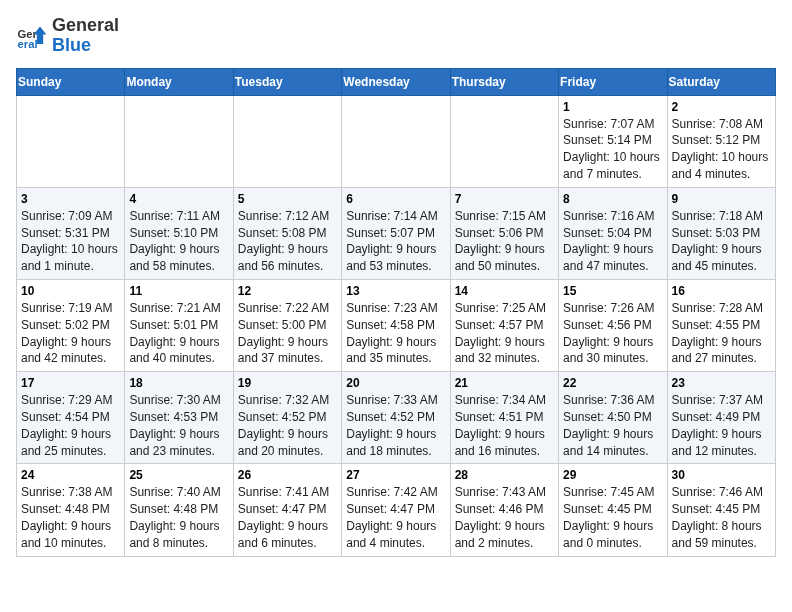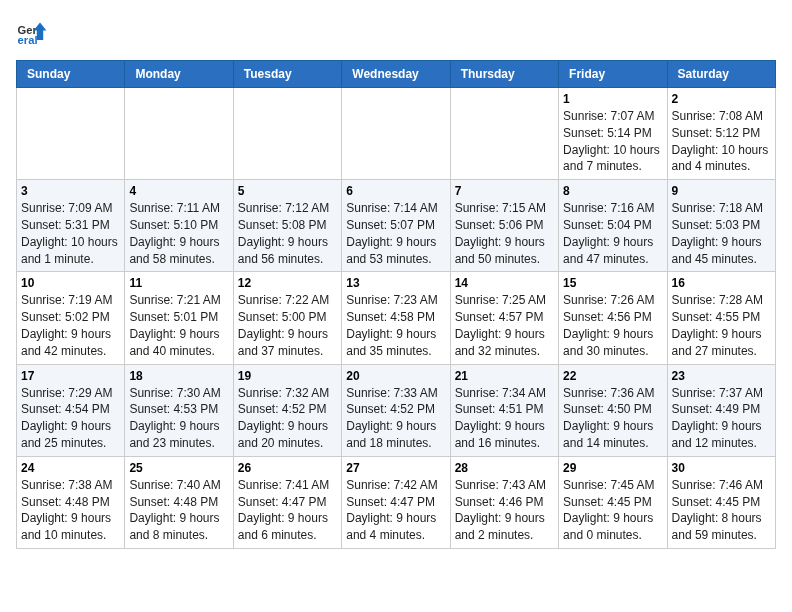--- a/index.html
+++ b/index.html
@@ -45,21 +45,21 @@
       color: #444;
     }
     .calendar-table {
       width: 100%;
       border-collapse: collapse;
       font-size: 10.5px;
     }
     .calendar-table th {
       background-color: #2a6fc0;
       color: #fff;
-      padding: 6px 10px;
+      padding: 6px 1px;
       text-align: left;
       font-size: 12px;
       font-weight: bold;
       border: 1px solid #1a5fa0;
     }
     .calendar-table td {
       vertical-align: top;
       border: 1px solid #ccc;
       padding: 4px;
       width: 107px;
@@ -89,20 +89,26 @@
 </head>
 <body>
 
 <div class="header-section">
   <div class="logo">
     <svg class="logo-icon" viewBox="0 0 40 40">
       <text x="2" y="22" font-size="14" font-weight="bold" fill="#333" font-family="Arial">Gen</text>
       <text x="2" y="35" font-size="14" font-weight="bold" fill="#1a6fc4" font-family="Arial">eral</text>
       <polygon points="30,8 38,18 34,18 34,30 26,30 26,18 22,18" fill="#1a6fc4"></polygon>
     </svg>
+    <div>
+      <div class="logo-text">
+        <span class="logo-general">General</span><br>
+        <span class="logo-blue">Blue</span>
+      </div>
+    </div>
   </div>
 </div>
 
 <table class="calendar-table">
   <thead>
     <tr>
     <th>Sunday</th>
         <th>Monday</th>
         <th>Tuesday</th>
         <th>Wednesday</th>

